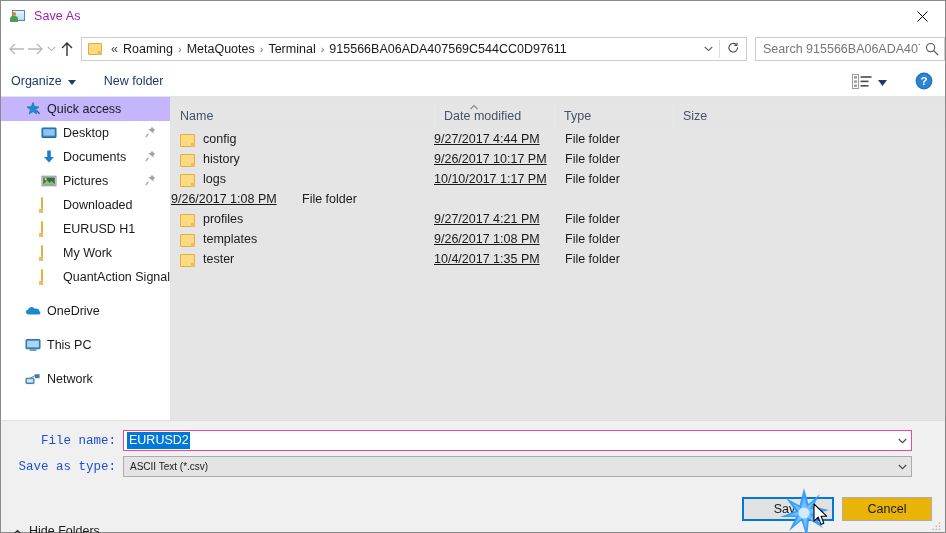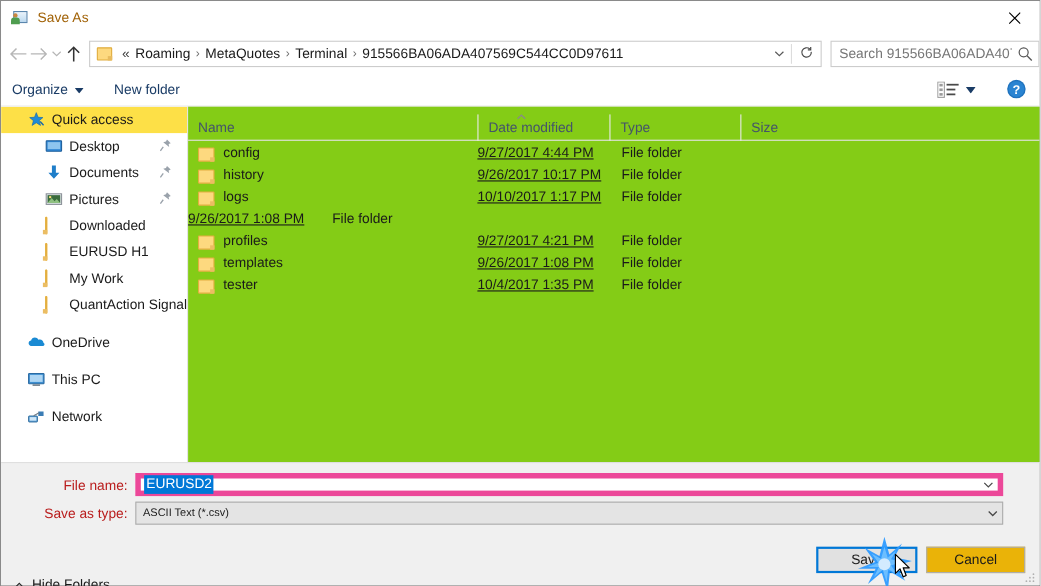--- a/index.html
+++ b/index.html
@@ -36,21 +36,21 @@
   }
   .title-icon .ti-head {
     position: absolute; left: 2px; top: 0px; width: 4px; height: 4px;
     border-radius: 50%; background: #c8873f;
   }
   .title-icon .ti-body {
     position: absolute; left: 0px; top: 4px; width: 8px; height: 6px;
     background: #4f9d4f; border-radius: 3px 3px 0 0;
   }
   .title-text {
-    font-size: 12.5px; color: #a16207; letter-spacing: 0.1px;
+    font-size: 12.5px; color: #a21caf; letter-spacing: 0.1px;
   }
   .close-btn {
     position: absolute; right: 0; top: 0; width: 46px; height: 30px;
     display: flex; align-items: center; justify-content: center;
     cursor: default;
   }
   .close-btn svg { display: block; }
 
   
   .navbar {
@@ -140,42 +140,42 @@
   }
   .sidebar {
     width: 170px; height: 323px; background: #ffffff;
     border-right: 1px solid #e3e3e3;
     overflow: hidden; position: relative;
   }
   .side-item {
     height: 24px; display: flex; align-items: center;
     font-size: 12.5px; color: #1a1a1a; position: relative;
   }
-  .side-item.selected { background: #fde047; }
+  .side-item.selected { background: #c4b5fd; }
   .side-ico {
     width: 16px; height: 16px; margin-right: 6px; flex: none; position: relative;
   }
   .side-lbl { white-space: nowrap; }
   .side-pin { position: absolute; right: 14px; top: 5px; }
   .indent-0 { padding-left: 24px; }
   .indent-1 { padding-left: 40px; }
   .side-gap { height: 10px; }
 
   .folder-ico {
     width: 15px; height: 13px; background: #fdd97f;
     border: 1px solid #e3ae40; border-radius: 1px; position: relative; top:1px;
   }
   .folder-ico::after {
     content:""; position:absolute; right:-1px; bottom:-1px; width:4px; height:4px;
     background:#ebbd63;
   }
 
   
   .filelist {
-    flex: 1 1 auto; height: 323px; background: #84cc16; position: relative;
+    flex: 1 1 auto; height: 323px; background: #e5e5e5; position: relative;
   }
   .fl-sortmark {
     position: absolute; left: 297px; top: 0px; width: 12px; height: 7px;
   }
   .fl-header {
     position: absolute; left: 0; top: 7px; width: 774px; height: 24px;
     display: flex; align-items: center;
     border-bottom: 1px solid #e3e3e3;
   }
   .fl-col {
@@ -201,28 +201,28 @@
   .cell-type { width: 119px; color: #1a1a1a; }
   .cell-size { width: 80px; }
 
   
   .bottom {
     position: absolute; left: 0; top: 419px; width: 944px; height: 112px;
     background: #f0f0f0; border-top: 1px solid #dfdfdf;
   }
   .frm-row { position: absolute; display: flex; align-items: center; }
   .frm-lbl {
-    font-size: 12.5px; color: #b91c1c; text-align: right;
+    font-size: 12.5px; color: #1d4ed8; text-align: right; font-family: Liberation Mono, monospace;
   }
   .row-filename { left: 0; top: 9px; width: 944px; }
   .row-filetype { left: 0; top: 35px; width: 944px; }
   .lbl-box { width: 122px; padding-right: 7px; text-align: right; flex: none; }
 
   .input-wrap {
-    width: 789px; height: 21px; border: 5px solid #ec4899; background: #ffffff;
+    width: 789px; height: 21px; border: 1px solid #ec4899; background: #ffffff;
     display: flex; align-items: center; flex: none;
   }
   .input-val {
     font-size: 12.5px; color: #ffffff; background: #0078d7;
     padding: 1px 1px 1px 2px; margin-left: 3px; line-height: 15px;
   }
   .input-drop {
     margin-left: auto; width: 17px; height: 19px;
     display: flex; align-items: center; justify-content: center; flex: none;
   }

